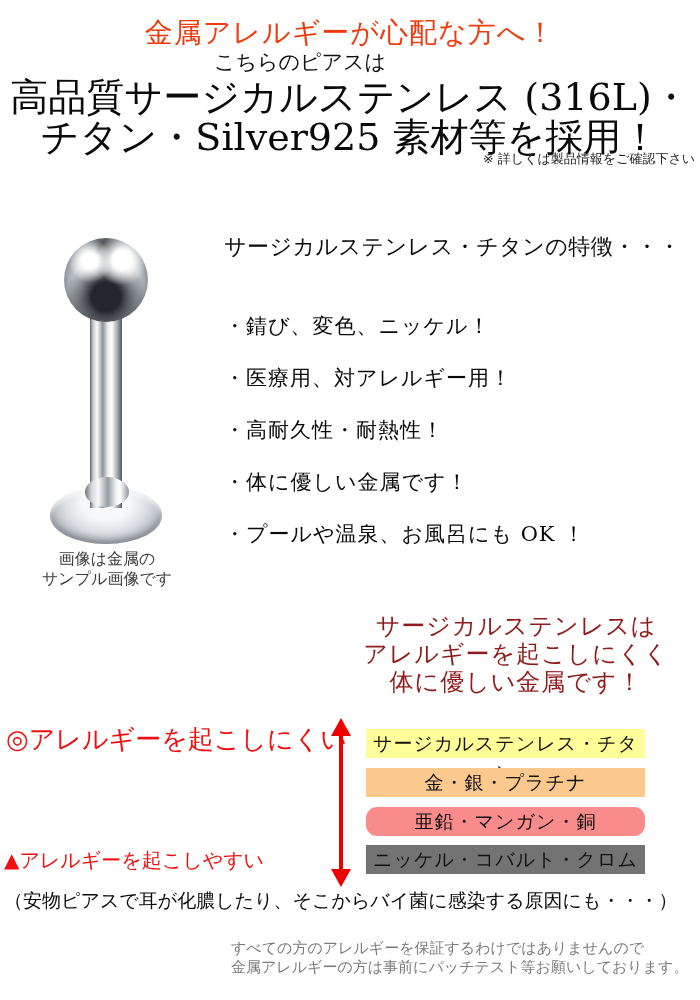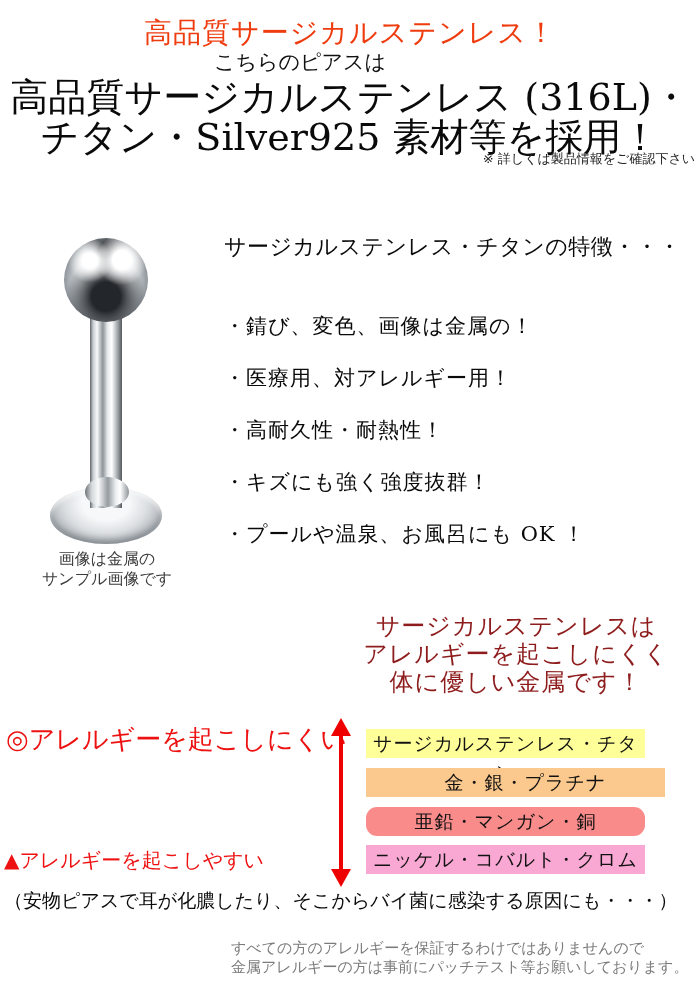--- a/index.html
+++ b/index.html
@@ -56,65 +56,65 @@
 
   
   .footer-note{left:214px;top:939px;width:480px;font-size:15px;line-height:19px;color:#7b7b7b;}
   .footer-note .ind{padding-left:17px;}
 </style>
 </head>
 <body>
 
 <div class="canvas">
 
-  <div class="abs serif center alert-title" style="color: rgb(238, 60, 14);">高品質サージカルステンレス！</div>
+  <div class="abs serif center alert-title" style="color: rgb(238, 60, 14);">金属アレルギーが心配な方へ！</div>
   <div class="abs serif center sub-title">こちらのピアスは</div>
   <div class="abs serif center big-title big1">高品質サージカルステンレス (316L)・</div>
   <div class="abs serif center big-title big2">チタン・Silver925 素材等を採用！</div>
   <div class="abs sans header-note">※ 詳しくは製品情報をご確認下さい</div>
 
   <div>
     <div class="abs ball"></div>
     <div class="abs stem"></div>
     <div class="abs collar"></div>
     <div class="abs base"></div>
   </div>
   <div class="abs sans center caption">
     <div>画像は金属の</div>
     <div>サンプル画像です</div>
   </div>
 
   <div class="abs serif feat-head">サージカルステンレス・チタンの特徴・・・</div>
   <div class="abs serif feat-list">
-    <div>・錆び、変色、画像は金属の！</div>
+    <div>・錆び、変色、ニッケル！</div>
     <div>・医療用、対アレルギー用！</div>
     <div>・高耐久性・耐熱性！</div>
-    <div>・キズにも強く強度抜群！</div>
+    <div>・体に優しい金属です！</div>
     <div>・プールや温泉、お風呂にも OK ！</div>
   </div>
 
   <div class="abs serif low-label" style="color: rgb(238, 17, 17);"><span>◎</span><span>アレルギーを起こしにくい</span></div>
 
   <div class="abs serif center intro" style="color: rgb(142, 28, 28);">
     <div>サージカルステンレスは</div>
     <div>アレルギーを起こしにくく</div>
     <div>体に優しい金属です！</div>
   </div>
   <div class="abs serif high-label" style="color: rgb(238, 17, 17);"><span>▲</span><span>アレルギーを起こしやすい</span></div>
 
   <div>
     <div class="abs arrow-head-up" style="border-bottom-color: rgb(238, 0, 0);"></div>
     <div class="abs arrow-line" style="background-color: rgb(238, 0, 0);"></div>
     <div class="abs arrow-head-down" style="border-top-color: rgb(238, 0, 0);"></div>
   </div>
 
   <div class="abs serif bar bar0" style="background-color: rgb(255, 255, 153);">サージカルステンレス・チタン</div>
-  <div class="abs serif bar bar1" style="background-color: rgb(251, 200, 141); padding-left: 20px;">金・銀・プラチナ</div>
+  <div class="abs serif bar bar1" style="background-color: rgb(251, 200, 141);">金・銀・プラチナ</div>
   <div class="abs serif bar bar2" style="background-color: rgb(249, 139, 139);">亜鉛・マンガン・銅</div>
-  <div class="abs serif bar bar3" style="background-color: #f9a8d4;">ニッケル・コバルト・クロム</div>
+  <div class="abs serif bar bar3" style="background-color: #737373;">ニッケル・コバルト・クロム</div>
 
   <div class="abs serif caution">（安物ピアスで耳が化膿したり、そこからバイ菌に感染する原因にも・・・）</div>
 
   <div class="abs sans footer-note">
     <div class="ind">すべての方のアレルギーを保証するわけではありませんので</div>
     <div class="ind">金属アレルギーの方は事前にパッチテスト等お願いしております。</div>
   </div>
 
 </div>
 

